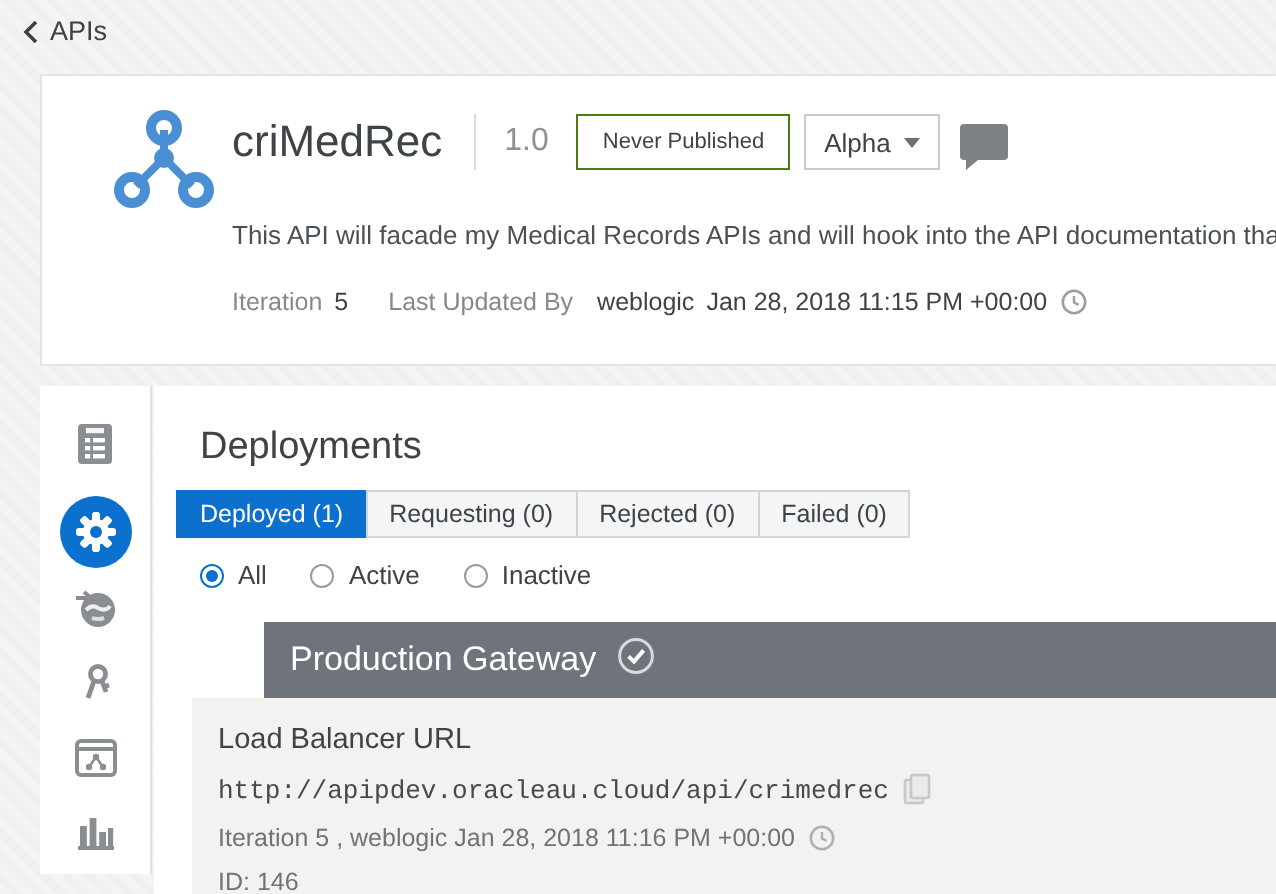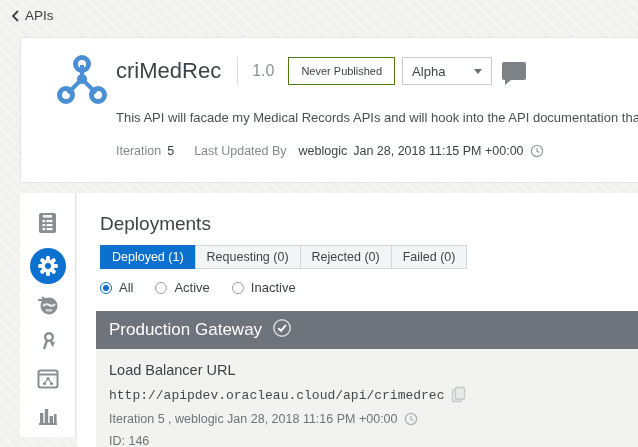--- a/index.html
+++ b/index.html
@@ -28,21 +28,21 @@
   .api-name { font-size:22px; color:#3e4347; white-space:nowrap; }
   .title-divider { width:1px; height:28px; background:#d8dadc; margin:0 14px 0 16px; }
   .api-version { font-size:16px; color:#8e9296; margin-right:14px; }
   .btn-outline {
     display:inline-flex; align-items:center; height:28px; padding:0 12px;
     background:#fff; border:1px solid #4d7c0f; font-size:11px; color:#3e4347;
     cursor:pointer; white-space:nowrap;
   }
   .state-select {
     display:inline-flex; align-items:center; justify-content:space-between;
-    height:28px; width:90px; padding:0 9px; margin-left:7px;
+    height:28px; width:68px; padding:0 9px; margin-left:7px;
     background:#fff; border:1px solid #c8ccd0; font-size:13px; color:#3e4347; cursor:pointer;
   }
   .caret-down { width:0; height:0; border-left:4px solid transparent; border-right:4px solid transparent; border-top:5px solid #6b6f73; }
   .comment-icon { position:relative; width:24px; height:18px; background:#7d8286; border-radius:2px; margin-left:10px; cursor:pointer; }
   .comment-icon:after { content:""; position:absolute; left:3px; bottom:-5px; border-left:6px solid #7d8286; border-bottom:5px solid transparent; }
   .api-desc {
     position:absolute; left:95px; top:72px; width:540px; height:18px;
     font-size:13px; color:#4b5054; white-space:nowrap; overflow:hidden;
   }
   .meta-row { position:absolute; left:95px; top:106px; display:flex; align-items:center; font-size:12.5px; }
@@ -57,37 +57,37 @@
     background:#fff; border-right:1px solid #e0e2e4;
     display:flex; flex-direction:column; align-items:center; padding-top:13px;
   }
   .rail-item { width:40px; height:40px; display:flex; align-items:center; justify-content:center; cursor:pointer; }
   .rail-item + .rail-item { margin-top:0; }
   .rail-active { width:36px; height:36px; background:#0b70ce; border-radius:50%; display:flex; align-items:center; justify-content:center; }
 
   .content { position:absolute; left:77px; top:193px; width:561px; height:254px; background:#fff; }
   .content-title { position:absolute; left:23px; top:20px; font-size:19px; font-weight:400; color:#3e4347; }
 
-  .tabs { position:absolute; left:23px; top:52px; display:flex; }
+  .tabs { position:absolute; left:11px; top:52px; display:flex; }
   .tab {
     display:inline-flex; align-items:center; height:24px; padding:0 11px;
     font-size:12.5px; background:#f4f5f6; border:1px solid #d3d6d9; color:#3e4347;
     margin-left:-1px; cursor:pointer; white-space:nowrap;
   }
   .tab.active { background:#0b70ce; border-color:#0b70ce; color:#fff; margin-left:0; }
 
   .radio-row { position:absolute; left:23px; top:87px; display:flex; align-items:center; font-size:13px; }
   .radio-opt { display:flex; align-items:center; margin-right:22px; cursor:pointer; }
   .radio-circle { width:12px; height:12px; border:1px solid #989ca0; border-radius:50%; background:#fff; margin-right:7px; position:relative; }
   .radio-circle.checked { border-color:#0b70ce; }
   .radio-circle.checked:after { content:""; position:absolute; left:2px; top:2px; width:6px; height:6px; border-radius:50%; background:#0b70ce; }
 
   .gateway-card { position:absolute; left:19px; top:118px; width:542px; }
   .gateway-header {
-    height:38px; background:#6f737b; color:#fff; display:flex; align-items:center; padding-left:13px;
+    height:38px; background:#6f737b; color:#fff; display:flex; align-items:center; padding-left:13px;margin-left:36px;
   }
   .gateway-name { font-size:17px; font-weight:400; margin-right:10px; }
   .gateway-body { background:#f2f2f1; height:98px; padding:13px 0 0 13px; }
   .lb-label { font-size:14.5px; color:#3e4347; }
   .url-row { display:flex; align-items:flex-end; margin-top:8px;font-family:Liberation Mono, monospace; }
   .lb-url { font-size:13px; color:#46494d; }
   .copy-icon { margin-left:7px; cursor:pointer; display:flex; }
   .gw-meta { display:flex; align-items:center; margin-top:9px; font-size:12.5px; color:#6f7377; }
   .gw-id { margin-top:8px; font-size:12.5px; color:#6f7377; }
 </style>

